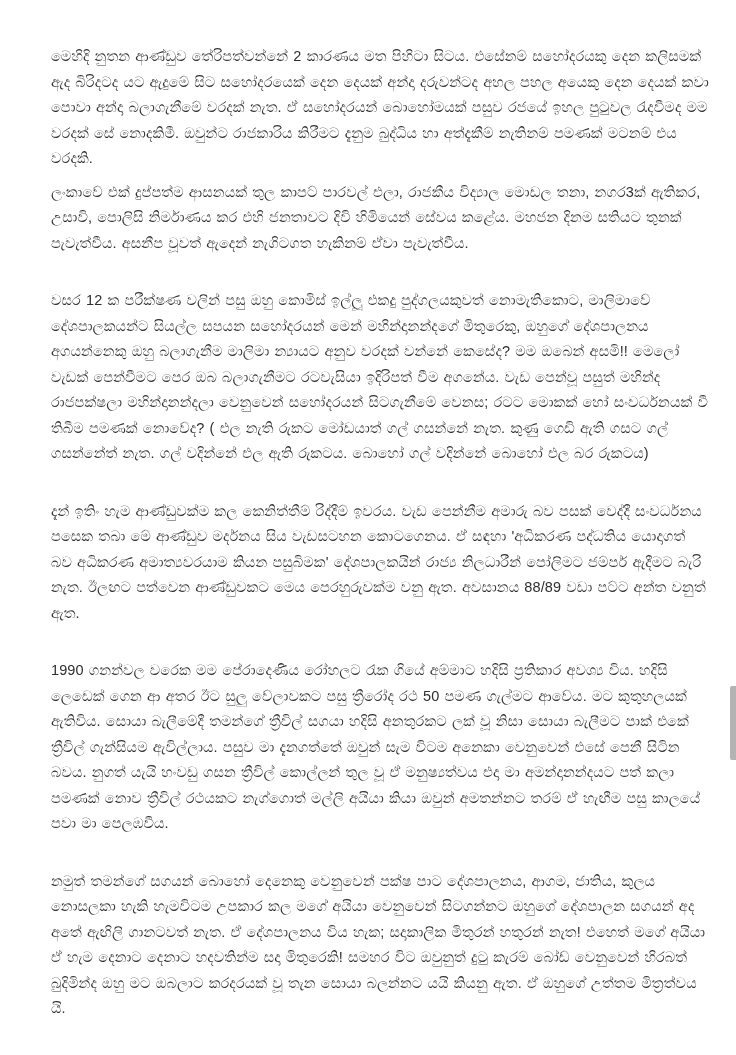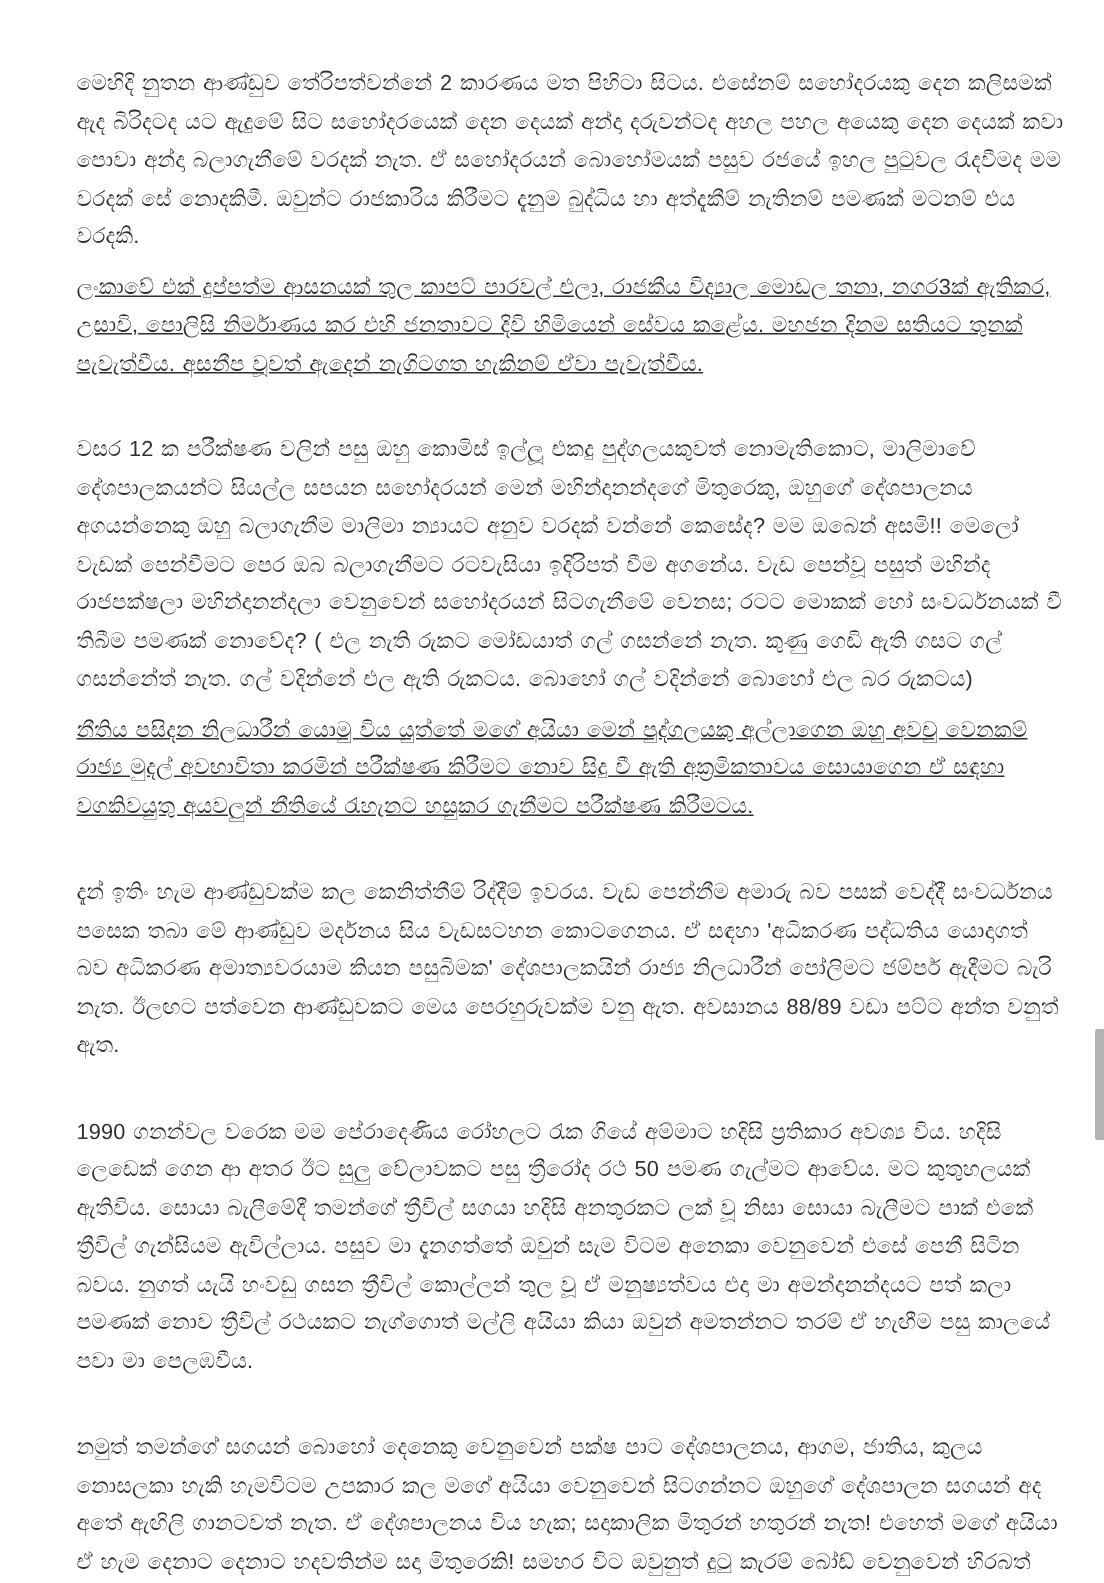--- a/index.html
+++ b/index.html
@@ -24,38 +24,37 @@
     font-size: 14.5px;
     line-height: 25.5px;
     text-align: left;
     letter-spacing: 0.1px;
     word-spacing: 1px;
   }
   .para {
     margin-top: 24px;
   }
   .para.first { margin-top: 0; }
-  .para.no-gap { margin-top: 0; text-decoration: underline; }
+  .para.no-gap { margin-top: 0; }
   .scrollbar-thumb {
     position: absolute;
     right: 6px;
     top: 678px;
     width: 5px;
     height: 74px;
     border-radius: 2px;
     background: #b3b3b3;
   }
 </style>
 </head>
 <body>
 
 <div class="page">
   <div class="text-column">
     <p class="para first">මෙහිදි නුතන ආණ්ඩුව තේරිපත්වන්නේ 2 කාරණය මත පිහිටා සිටය. එසේනම් සහෝදරයකු දෙන කලිසමක් ඇද බිරිදටද යට ඇදුමේ සිට සහෝදරයෙක් දෙන දෙයක් අන්දා දරුවන්ටද අහල පහල අයෙකු දෙන දෙයක් කවා පොවා අන්දා බලාගැනීමේ වරදක් නැත. ඒ සහෝදරයන් බොහෝමයක් පසුව රජයේ ඉහල පුටුවල රැදවීමද මම වරදක් සේ නොදකිමී. ඔවුන්ට රාජකාරිය කිරීමට දැනුම බුද්ධිය හා අත්දැකීම් නැතිනම් පමණක් මටනම් එය වරදකි.</p>
     <p class="para no-gap">ලංකාවේ එක් දුප්පත්ම ආසනයක් තුල කාපට් පාරවල් එලා, රාජකීය විද්‍යාල මොඩල තනා, නගර3ක් ඇතිකර, උසාවි, පොලිසි නිර්මාණය කර එහි ජනතාවට දිවි හිමියෙන් සේවය කළේය. මහජන දිනම සතියට තුනක් පැවැත්වීය. අසනීප වූවත් ඇදෙන් නැගිටගත හැකිනම් ඒවා පැවැත්වීය.</p>
     <p class="para">වසර 12 ක පරීක්ෂණ වලින් පසු ඔහු කොමිස් ඉල්ලූ එකදු පුද්ගලයකුවත් නොමැතිකොට, මාලිමාවේ දේශපාලකයන්ට සියල්ල සපයන සහෝදරයන් මෙන් මහින්දානන්දගේ මිතුරෙකු, ඔහුගේ දේශපාලනය අගයන්නෙකු ඔහු බලාගැනීම මාලිමා න්‍යායට අනුව වරදක් වන්නේ කෙසේද? මම ඔබෙන් අසමි!! මෙලෝ වැඩක් පෙන්වීමට පෙර ඔබ බලාගැනීමට රටවැසියා ඉදිරිපත් වීම අගනේය. වැඩ පෙන්වූ පසුත් මහින්ද රාජපක්ෂලා මහින්දානන්දලා වෙනුවෙන් සහෝදරයන් සිටගැනීමේ වෙනස; රටට මොකක් හෝ සංවර්ධනයක් වී තිබීම පමණක් නොවේද? ( එල නැති රුකට මෝඩයාත් ගල් ගසන්නේ නැත. කුණු ගෙඩි ඇති ගසට ගල් ගසන්නේත් නැත. ගල් වදින්නේ එල ඇති රුකටය. බොහෝ ගල් වදින්නේ බොහෝ එල බර රුකටය)</p>
-    <p class="para no-gap">නීතිය පසිදන නිලධාරීන් යොමු විය යුත්තේ මගේ අයියා මෙන් පුද්ගලයකු අල්ලාගෙන ඔහු අවචු වෙනකම් රාජ්‍ය මුදල් අවභාවිතා කරමින් පරීක්ෂණ කිරීමට නොව සිදු වී ඇති අක්‍රමිකතාවය සොයාගෙන ඒ සඳහා වගකිවයුතු අයවලුන් නීතියේ රැහැනට හසුකර ගැනීමට පරීක්ෂණ කිරීමටය.</p>
     <p class="para">දැන් ඉතිං හැම ආණ්ඩුවක්ම කල කෙනිත්තීම් රිද්දීම් ඉවරය. වැඩ පෙන්නීම අමාරු බව පසක් වෙද්දී සංවර්ධනය පසෙක තබා මේ ආණ්ඩුව මර්දනය සිය වැඩසටහන කොටගෙනය. ඒ සඳහා 'අධිකරණ පද්ධතිය යොදාගත් බව අධිකරණ අමාත්‍යවරයාම කියන පසුබිමක' දේශපාලකයින් රාජ්‍ය නිලධාරීන් පෝලිමට ජම්පර් ඇදීමට බැරි නැත. ඊලඟට පත්වෙන ආණ්ඩුවකට මෙය පෙරහුරුවක්ම වනු ඇත. අවසානය 88/89 වඩා පට්ට අන්ත වනුත් ඇත.</p>
     <p class="para">1990 ගනන්වල වරෙක මම පේරාදෙණිය රෝහලට රැක ගියේ අම්මාට හදිසි ප්‍රතිකාර අවශ්‍ය විය. හදිසි ලෙඩෙක් ගෙන ආ අතර ඊට සුලු වේලාවකට පසු ත්‍රීරෝද රථ 50 පමණ ගැල්මට ආවේය. මට කුතුහලයක් ඇතිවිය. සොයා බැලීමේදී තමන්ගේ ත්‍රීවිල් සගයා හදිසි අනතුරකට ලක් වූ නිසා සොයා බැලීමට පාක් එකේ ත්‍රීවිල් ගැන්සියම ඇවිල්ලාය. පසුව මා දැනගත්තේ ඔවුන් සැම විටම අනෙකා වෙනුවෙන් එසේ පෙනී සිටින බවය. නුගත් යැයි හංවඩු ගසන ත්‍රීවිල් කොල්ලන් තුල වූ ඒ මනුෂ්‍යත්වය එදා මා අමන්දානන්දයට පත් කලා පමණක් නොව ත්‍රීවිල් රථයකට නැග්ගොත් මල්ලි අයියා කියා ඔවුන් අමතන්නට තරම් ඒ හැඟීම පසු කාලයේ පවා මා පෙලඹවීය.</p>
     <p class="para">නමුත් තමන්ගේ සගයන් බොහෝ දෙනෙකු වෙනුවෙන් පක්ෂ පාට දේශපාලනය, ආගම, ජාතිය, කුලය නොසලකා හැකි හැමවිටම උපකාර කල මගේ අයියා වෙනුවෙන් සිටගන්නට ඔහුගේ දේශපාලන සගයන් අද අතේ ඇඟිලි ගානටවත් නැත. ඒ දේශපාලනය විය හැක; සදාකාලික මිතුරන් හතුරන් නැත! එහෙත් මගේ අයියා ඒ හැම දෙනාට දෙනාට හදවතින්ම සදා මිතුරෙකි! සමහර විට ඔවුනුත් දුටු කැරම් බෝඩ් වෙනුවෙන් හිරබත් බුදිමින්ද ඔහු මට ඔබලාට කරදරයක් වූ තැන සොයා බලන්නට යයි කියනු ඇත. ඒ ඔහුගේ උත්තම මිත්‍රත්වය යි.</p>
   </div>
   <div class="scrollbar-thumb"></div>
 </div>
 
 </body></html>

